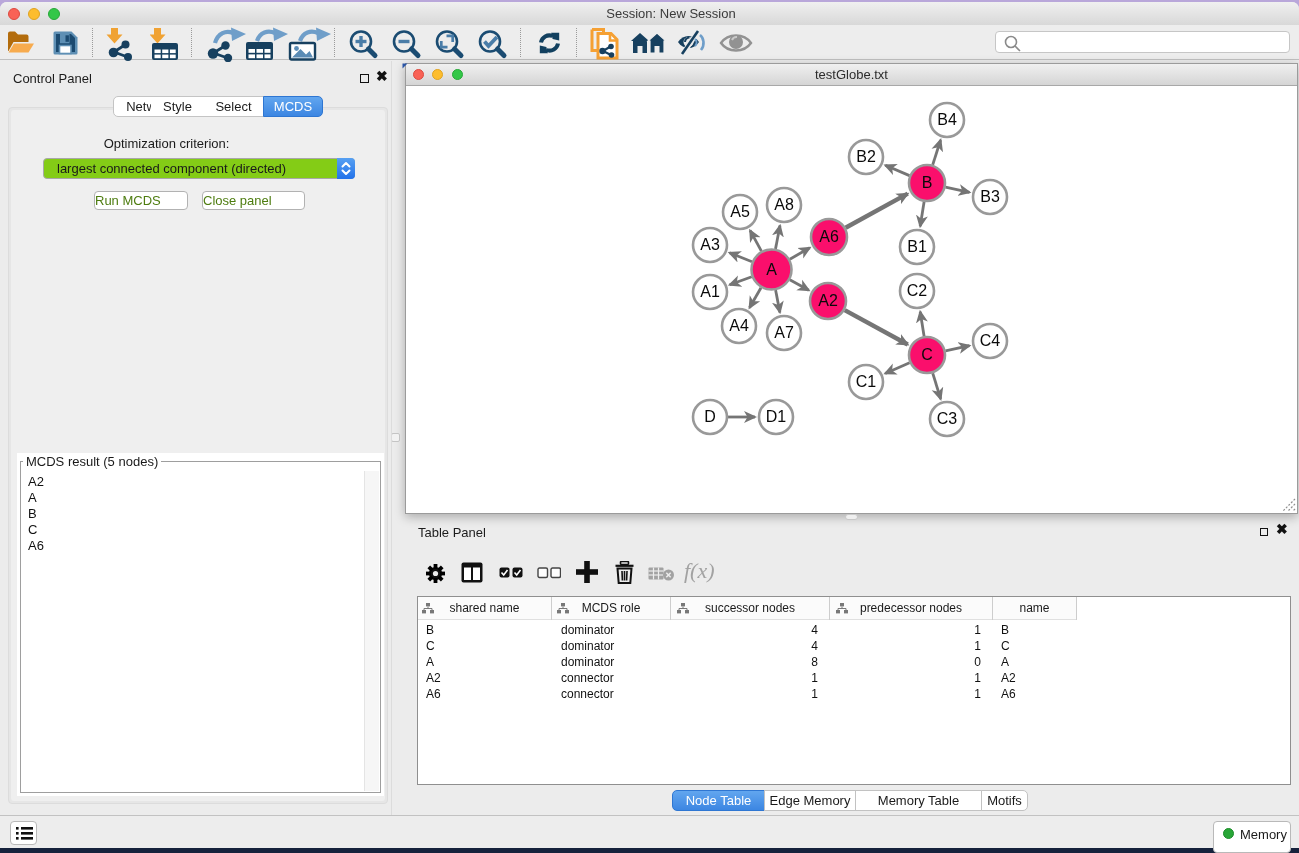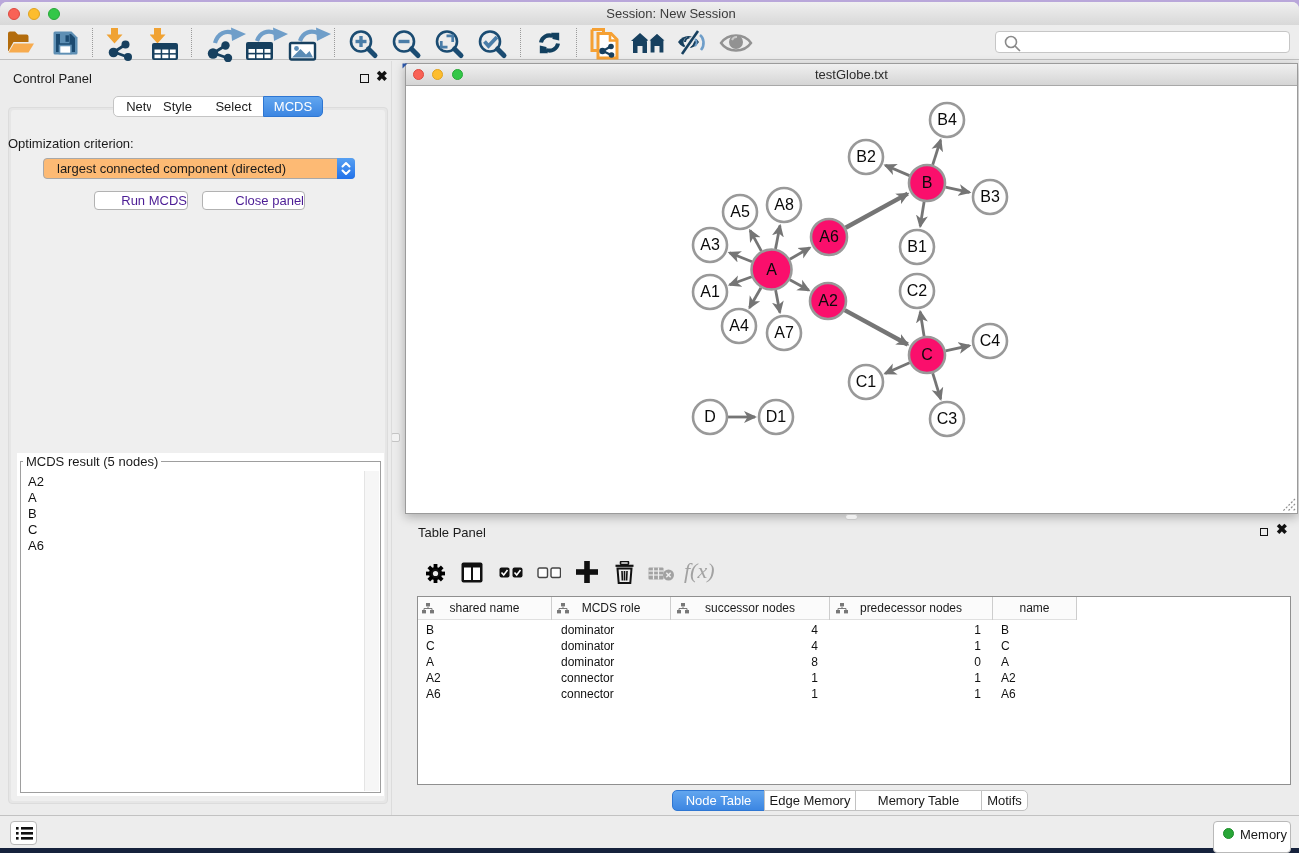--- a/index.html
+++ b/index.html
@@ -14,24 +14,24 @@
 #toolbar { left:0; top:25px; width:1299px; height:35px; background:#ededed; border-bottom:1px solid #c0c0c0; }
 .sep { top:3px; height:29px; width:0; border-left:1px dotted #9a9a9a; }
 #searchbox { left:995px; top:6px; width:295px; height:22px; background:#fff; border:1px solid #c6c6c6; border-radius:4px; }
 
 #cp-title { left:13px; top:71px; font-size:13px; color:#1c1c1c; }
 #cp-sq { left:360px; top:74px; width:9px; height:9px; border:1.6px solid #111; }
 #cp-x { left:376px; top:68px; font-size:14px; font-weight:bold; color:#111; }
 .tab { top:96px; height:21px; background:#fff; border:1px solid #c4c4c4; font-size:13px; color:#1c1c1c; text-align:center; line-height:19px; }
 #tabpane { left:8px; top:107px; width:380px; height:697px; background:#e6e6e6; border:1px solid #dcdcdc; border-radius:4px; }
 #mcdspanel { left:11px; top:110px; width:374px; height:691px; background:#efefef; border-radius:3px; }
-#optlabel2 { left:8px; width:317px; top:136px; font-size:13px; color:#1a1a1a; }
-#combo { left:43px; top:158px; width:312px; height:21px; background:#fdba74; border:1px solid #a8a8a8; border-radius:4px; font-size:13px; line-height:19px; color:#1a1a1a; padding-left:13px; }
+#optlabel2 { left:8px; width:317px; top:136px; text-align:center; font-size:13px; color:#1a1a1a; }
+#combo { left:43px; top:158px; width:312px; height:21px; background:#84cc16; border:1px solid #a8a8a8; border-radius:4px; font-size:13px; line-height:19px; color:#1a1a1a; padding-left:13px; }
 #combocap { right:-1px; top:-1px; width:18px; height:21px; border-radius:0 4px 4px 0; background:linear-gradient(#57a0f2,#2272ea); }
-.btn { top:191px; height:19px; background:#fff; border:1px solid #b2b2b2; border-radius:4px; font-size:13px; color:#4c1d95; text-align:right; line-height:17px; }
+.btn { top:191px; height:19px; background:#fff; border:1px solid #b2b2b2; border-radius:4px; font-size:13px; color:#4d7c0f; text-align:left; line-height:17px; }
 #resultpanel { left:17px; top:453px; width:367px; height:343px; background:#fff; }
 #fieldset { left:3px; top:8px; width:361px; height:332px; border:1px solid #9e9e9e; }
 #fslabel { left:2px; top:-8px; background:#fff; font-size:13px; color:#1a1a1a; padding:0 3px; }
 #scrolltrack { right:1px; top:9px; width:15px; bottom:1px; background:#f6f6f6; border-left:1px solid #e4e4e4; }
 .li { left:7px; font-size:13px; color:#111; }
 
 #statusbar { left:0; top:815px; width:1299px; height:33px; background:#ededed; border-top:1px solid #c2c2c2; }
 #listbtn { left:10px; top:821px; width:27px; height:24px; background:#fff; border:1px solid #b9b9b9; border-radius:4px; }
 #membtn { left:1213px; top:821px; width:78px; height:32px; background:#fff; border:1px solid #b9b9b9; border-radius:4px; font-size:13px; color:#1a1a1a; }
 

